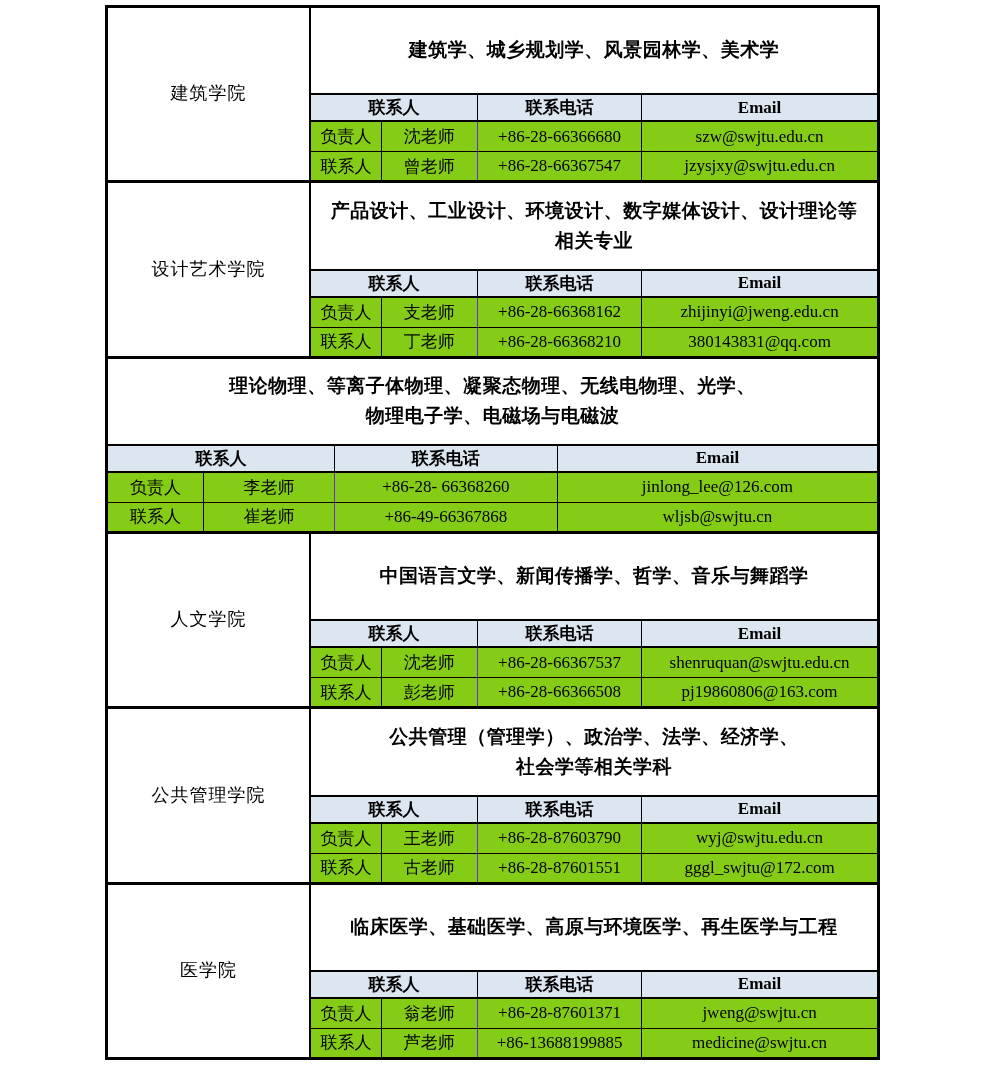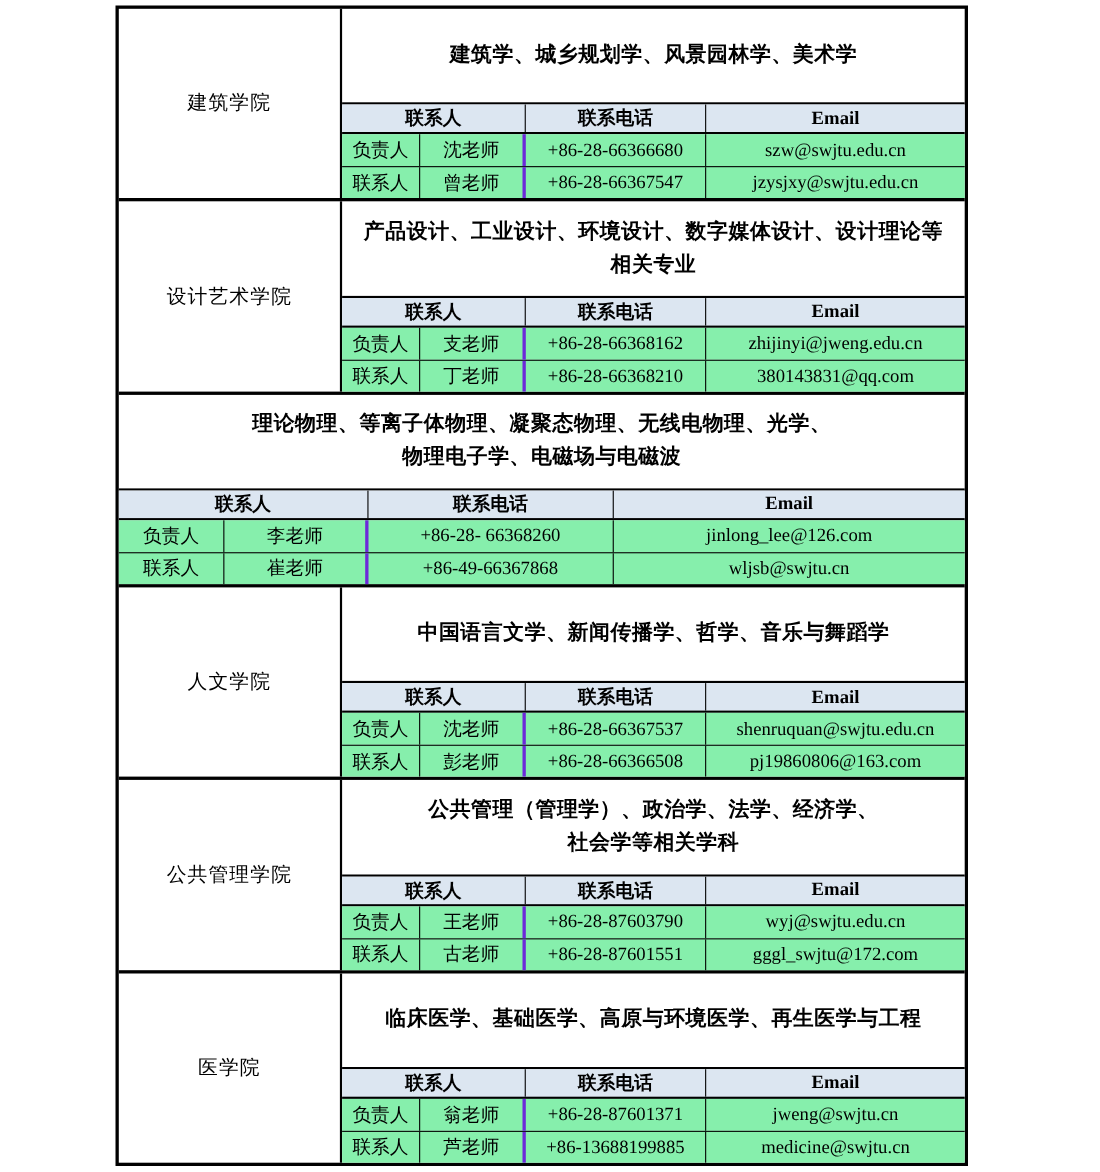--- a/index.html
+++ b/index.html
@@ -44,24 +44,24 @@
     border-bottom: 2px solid #000; font-weight: bold;
   }
   .sub-header > div, .sub-row > div {
     display: flex; align-items: center; justify-content: center;
     font-size: 17px; overflow: hidden; white-space: nowrap;
   }
   .h-contact { width: 29.5%; border-right: 1px solid #000; }
   .h-phone   { width: 29%;   border-right: 1px solid #000; }
   .h-email   { flex: 1; }
 
-  .sub-row { display: flex; height: 29px; background: #86efac; }
+  .sub-row { display: flex; height: 29px; background: #84cc16; }
   .sub-row + .sub-row { border-top: 1px solid #000; }
   .c-label { width: 12.5%; border-right: 1px solid #000; }
-  .c-name  { width: 17%;   border-right: 3px solid #6d28d9; font-family: Liberation Serif, serif; }
+  .c-name  { width: 17%;   border-right: 1px solid #6d28d9; font-family: Liberation Serif, serif; }
   .c-phone { width: 29%;   border-right: 1px solid #000; }
   .c-email { flex: 1; }
 </style>
 </head>
 <body>
 
 <div class="doc-page">
   <div class="outer-table">
 
     <div class="section">

